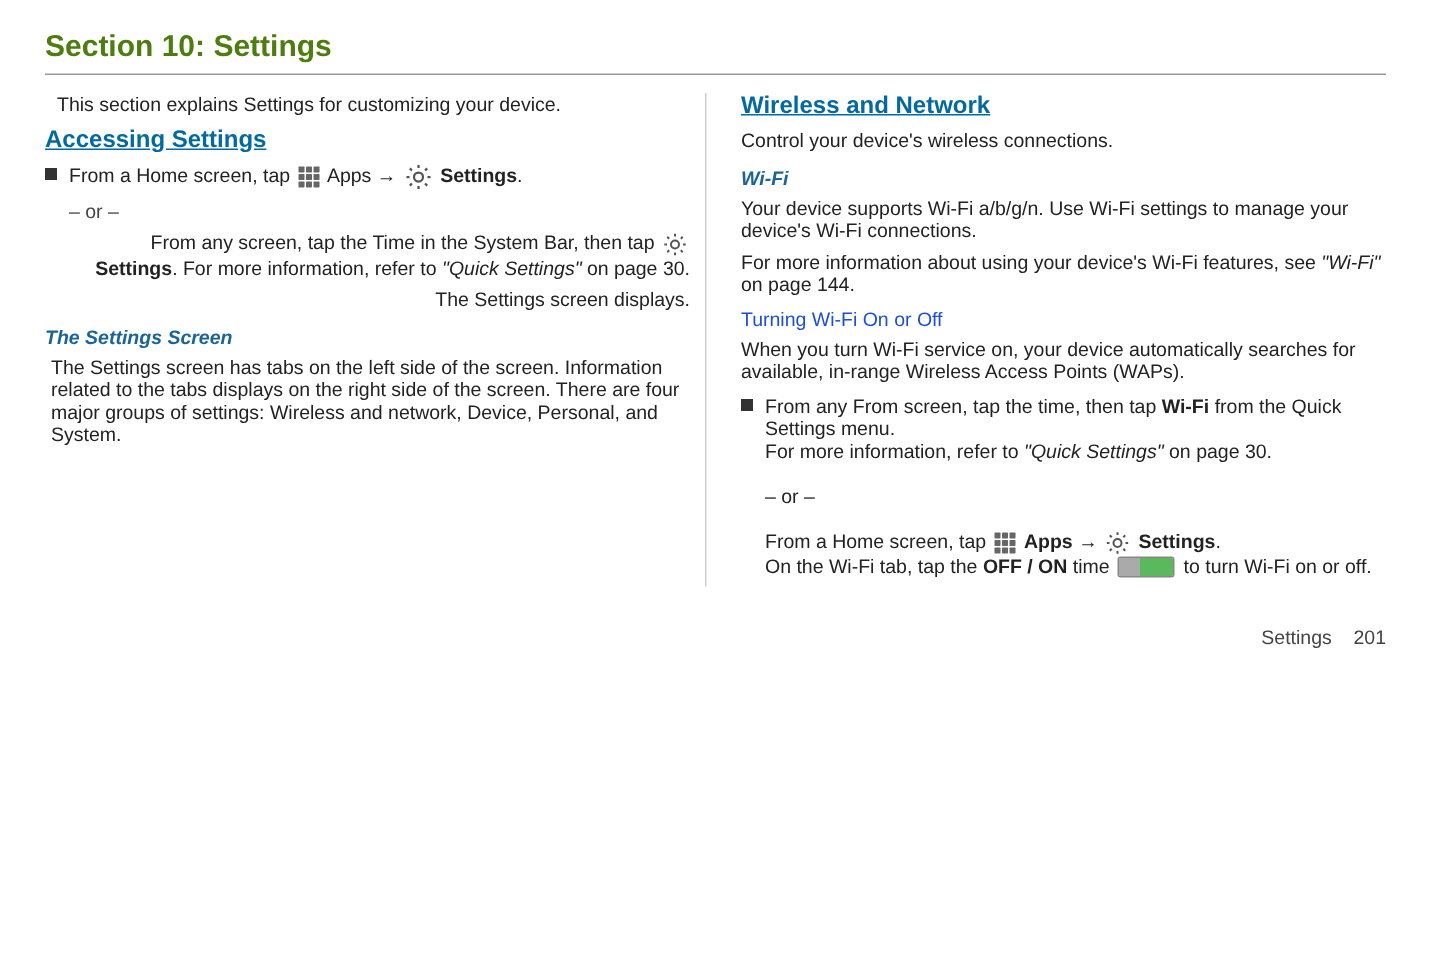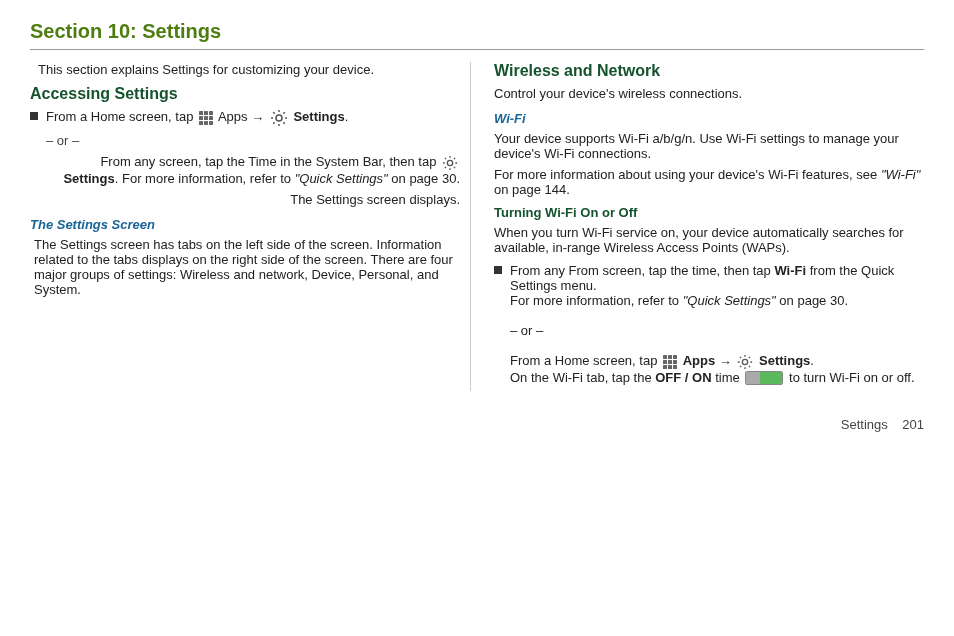--- a/index.html
+++ b/index.html
@@ -38,37 +38,38 @@
     }
 
     .right-col {
       flex: 1;
       padding-left: 5px;
     }
 
     .section-heading {
       font-size: 16px;
       font-weight: bold;
-      color: #14532d;
-      margin-bottom: 6px;
+      color: #0369a1;
+      margin-bottom: 6px;
+      text-decoration: underline;
     }
 
     .subsection-heading {
       font-size: 13px;
       font-weight: bold;
       font-style: italic;
       color: #1a6496;
       margin-bottom: 5px;
       margin-top: 10px;
     }
 
     .turning-heading {
       font-size: 13px;
-      font-weight: bold;
-      color: #14532d;
+      font-weight: normal;
+      color: #1d4ed8;
       margin-bottom: 5px;
       margin-top: 0;
     }
 
     .intro-text {
       margin-left: 8px;
       margin-bottom: 8px;
       font-size: 13px;
     }
 

